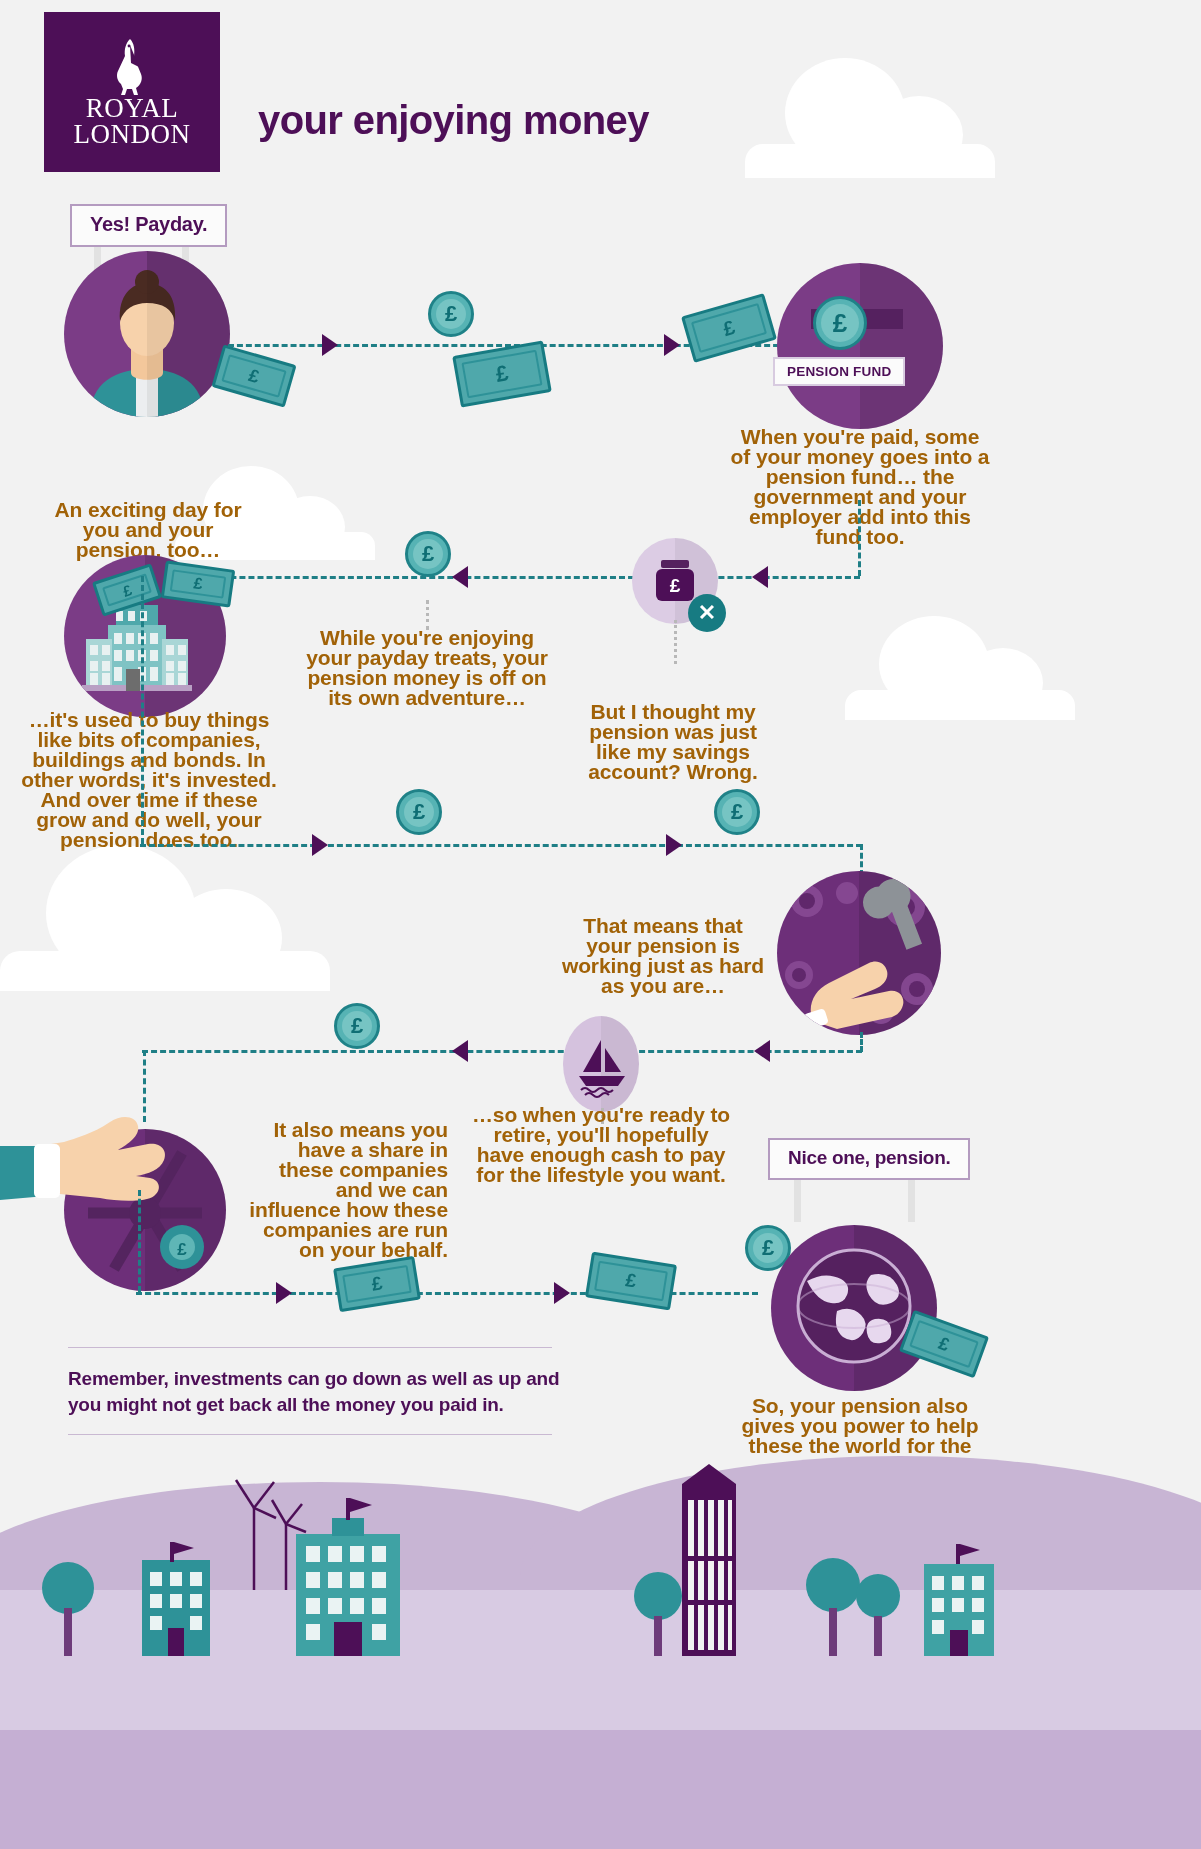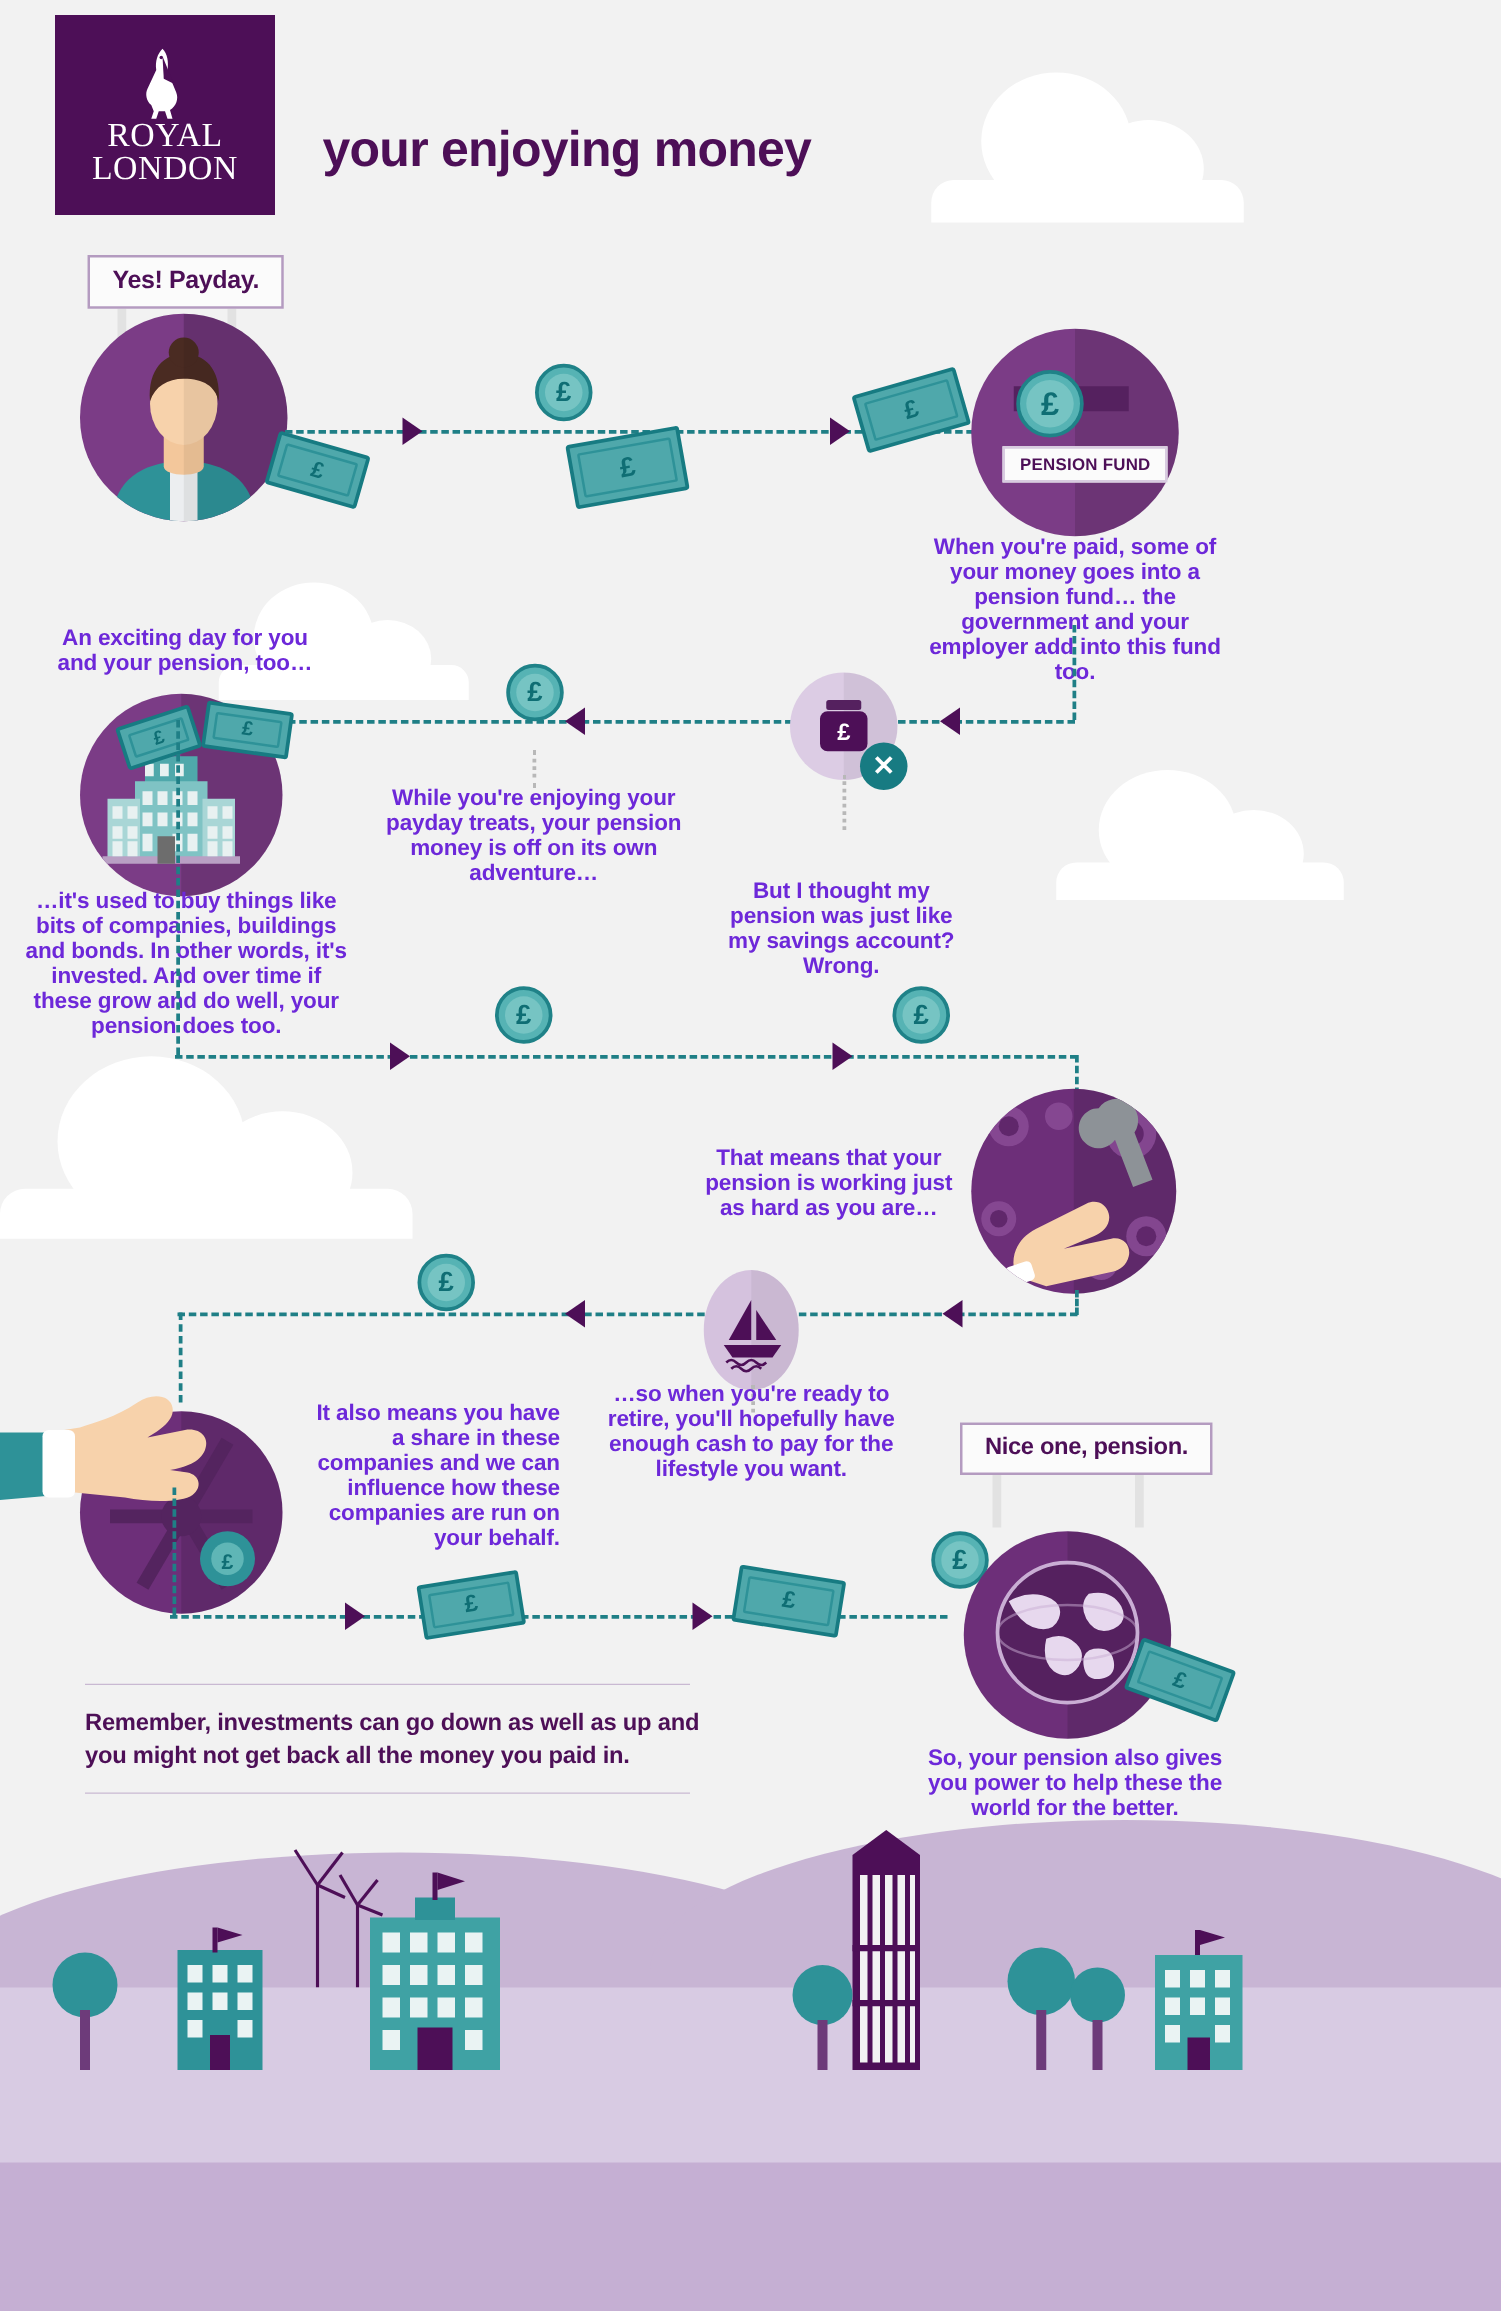--- a/index.html
+++ b/index.html
@@ -46,22 +46,22 @@
 
   
   .circ { position: absolute; border-radius: 50%; overflow: hidden; }
   .circ .half-dark {
     position: absolute; right: 0; top: 0; width: 50%; height: 100%;
     background: rgba(0,0,0,0.12);
   }
 
   
   .cap {
-    position: absolute; color: #6d28d9;
-    font-size: 18px; line-height: 20px; font-weight: 600;
+    position: absolute; color: #a16207;
+    font-size: 21px; line-height: 20px; font-weight: 600;
     letter-spacing: -0.1px;
   }
   .cap.c { text-align: center; }
   .cap.r { text-align: center; }
   .cap.l { text-align: right; }
 
   
   .dash-h {
     position: absolute; height: 0;
     border-top: 3px dashed #1f7f86;
@@ -217,21 +217,21 @@
   </div>
 
   <div class="circ" style="left:777px;top:263px;width:166px;height:166px;background:#7b3c86;">
     <div class="half-dark"></div>
     <div style="position:absolute;left:34px;top:46px;width:92px;height:20px;background:#55215f;"></div>
   </div>
   <div class="coin" style="left:813px;top:296px;width:54px;height:54px;font-size:26px;">
     <div class="inner"></div>
       <span>£</span>
   </div>
-  <div class="fund-label" style="left:802px;top:357px;">PENSION FUND</div>
+  <div class="fund-label" style="left:773px;top:357px;">PENSION FUND</div>
   <div class="cap c" style="left:730px;top:427px;width:260px;">When you're paid, some of your money goes into a pension fund… the government and your employer add into this fund too.</div>
 
   <div class="dash-v" style="left:858px;top:500px;height:76px;"></div>
   <div class="dash-h" style="left:140px;top:576px;width:720px;"></div>
   <div class="arrow-l" style="left:752px;top:566px;"></div>
   <div class="arrow-l" style="left:452px;top:566px;"></div>
 
   <div class="circ" style="left:632px;top:538px;width:86px;height:86px;background:#dccce4;">
     <div class="half-dark" style="background:rgba(0,0,0,0.05);"></div>
     <svg viewBox="0 0 86 86" style="position:absolute;inset:0;">

